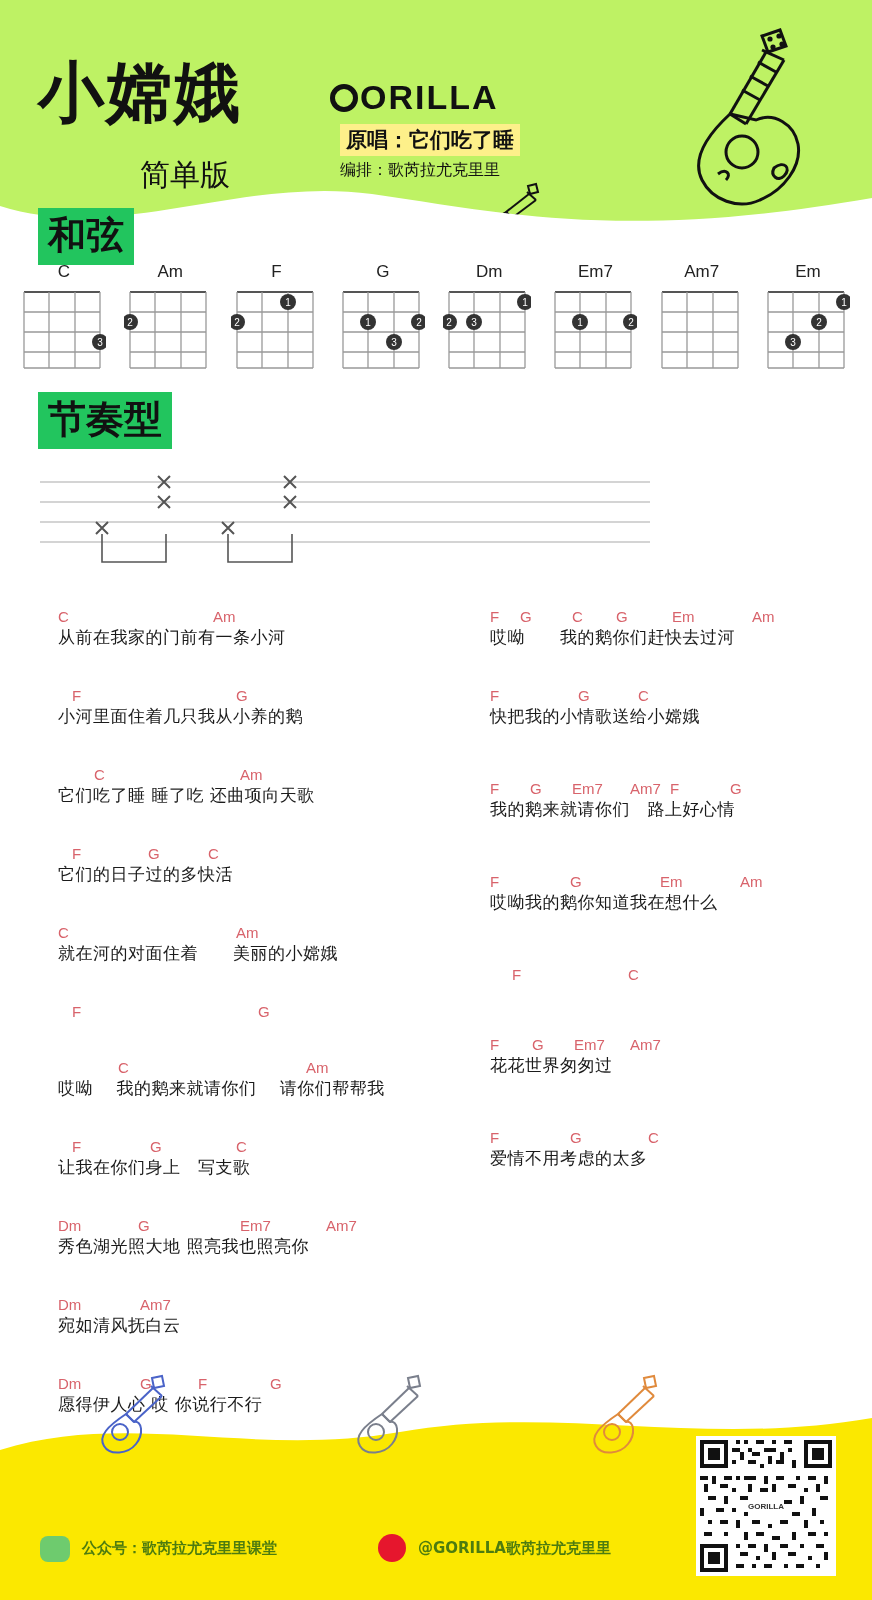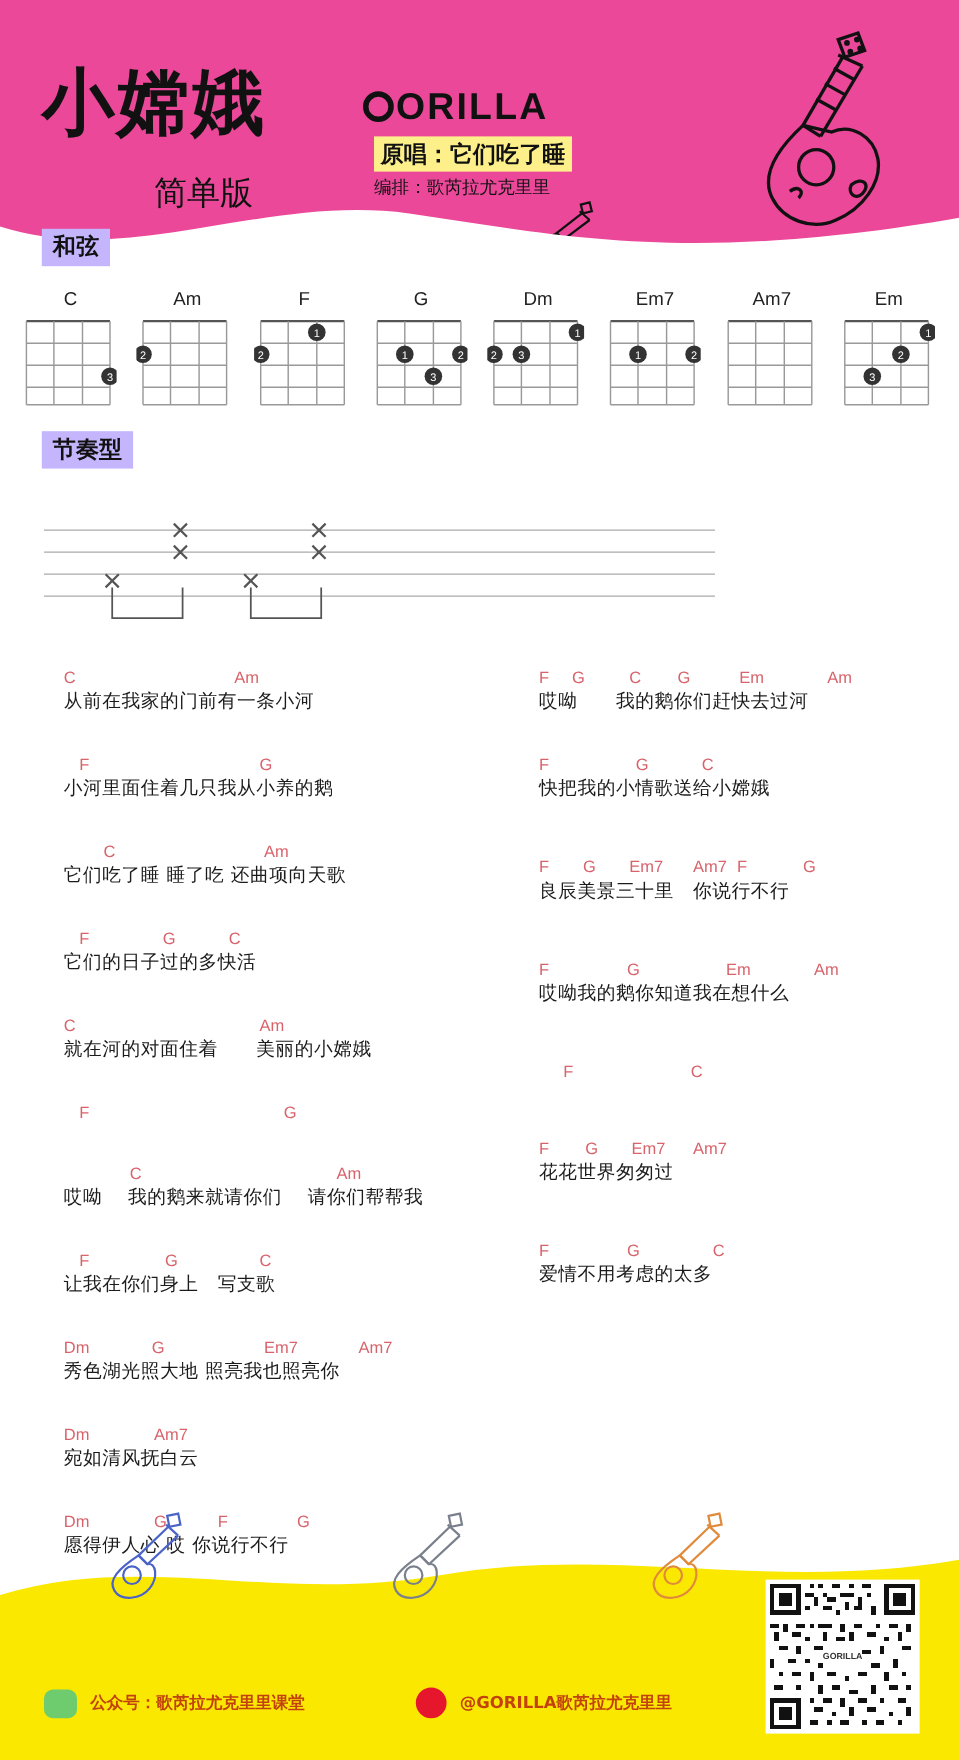--- a/index.html
+++ b/index.html
@@ -10,21 +10,21 @@
     font-family: "Liberation Sans", sans-serif;
     position: relative;
     overflow: hidden;
   }
 
   
   .header {
     position: relative;
     width: 872px;
     height: 240px;
-    background: #ec4899;
+    background: #bef264;
     overflow: hidden;
   }
   .header-wave {
     position: absolute;
     left: 0; bottom: -2px;
     width: 872px; height: 70px;
   }
   .song-title {
     position: absolute;
     left: 38px; top: 48px;
@@ -75,24 +75,24 @@
     font-size: 16px;
     color: #111;
     font-family: "DejaVu Sans", sans-serif;
   }
   .guitar-big { position:absolute; right: 48px; top: 28px; }
   .uke-small  { position:absolute; left: 470px; top: 182px; }
 
   
   .sec-title {
     position: absolute;
-    font-size: 21px;
+    font-size: 38px;
     font-weight: bold;
     color: #111;
-    background: #c4b5fd;
+    background: #22c55e;
     padding: 2px 10px 4px 10px;
     font-family: "DejaVu Sans", sans-serif;
   }
 
   
   .chords {
     position: absolute;
     left: 18px; top: 262px;
     width: 836px;
     display: flex;
@@ -144,21 +144,21 @@
   }
   .footer-wave {
     position: absolute;
     left: 0; top: -46px;
     width: 872px; height: 50px;
   }
   .foot-item {
     position: absolute;
     font-size: 15px;
     font-weight: bold;
-    color: #c2410c;
+    color: #4d7c0f;
     font-family: "DejaVu Sans", sans-serif;
   }
   .wechat-badge {
     position: absolute;
     left: 40px; bottom: 38px;
     width: 30px; height: 26px;
     background: #6ecb6e;
     border-radius: 8px;
   }
   .weibo-badge {
@@ -563,21 +563,21 @@
 
     <div class="line" style="margin-bottom:52px">
       <div class="chordrow">
         <span style="left:0px">F</span>
         <span style="left:40px">G</span>
         <span style="left:82px">Em7</span>
         <span style="left:140px">Am7</span>
         <span style="left:180px">F</span>
         <span style="left:240px">G</span>
       </div>
-      <div class="textrow">良辰美景三十里　你说行不行</div>
+      <div class="textrow">我的鹅来就请你们　路上好心情</div>
     </div>
 
     <div class="line" style="margin-bottom:52px">
       <div class="chordrow">
         <span style="left:0px">F</span>
         <span style="left:80px">G</span>
         <span style="left:170px">Em</span>
         <span style="left:250px">Am</span>
       </div>
       <div class="textrow">哎呦我的鹅你知道我在想什么</div>

